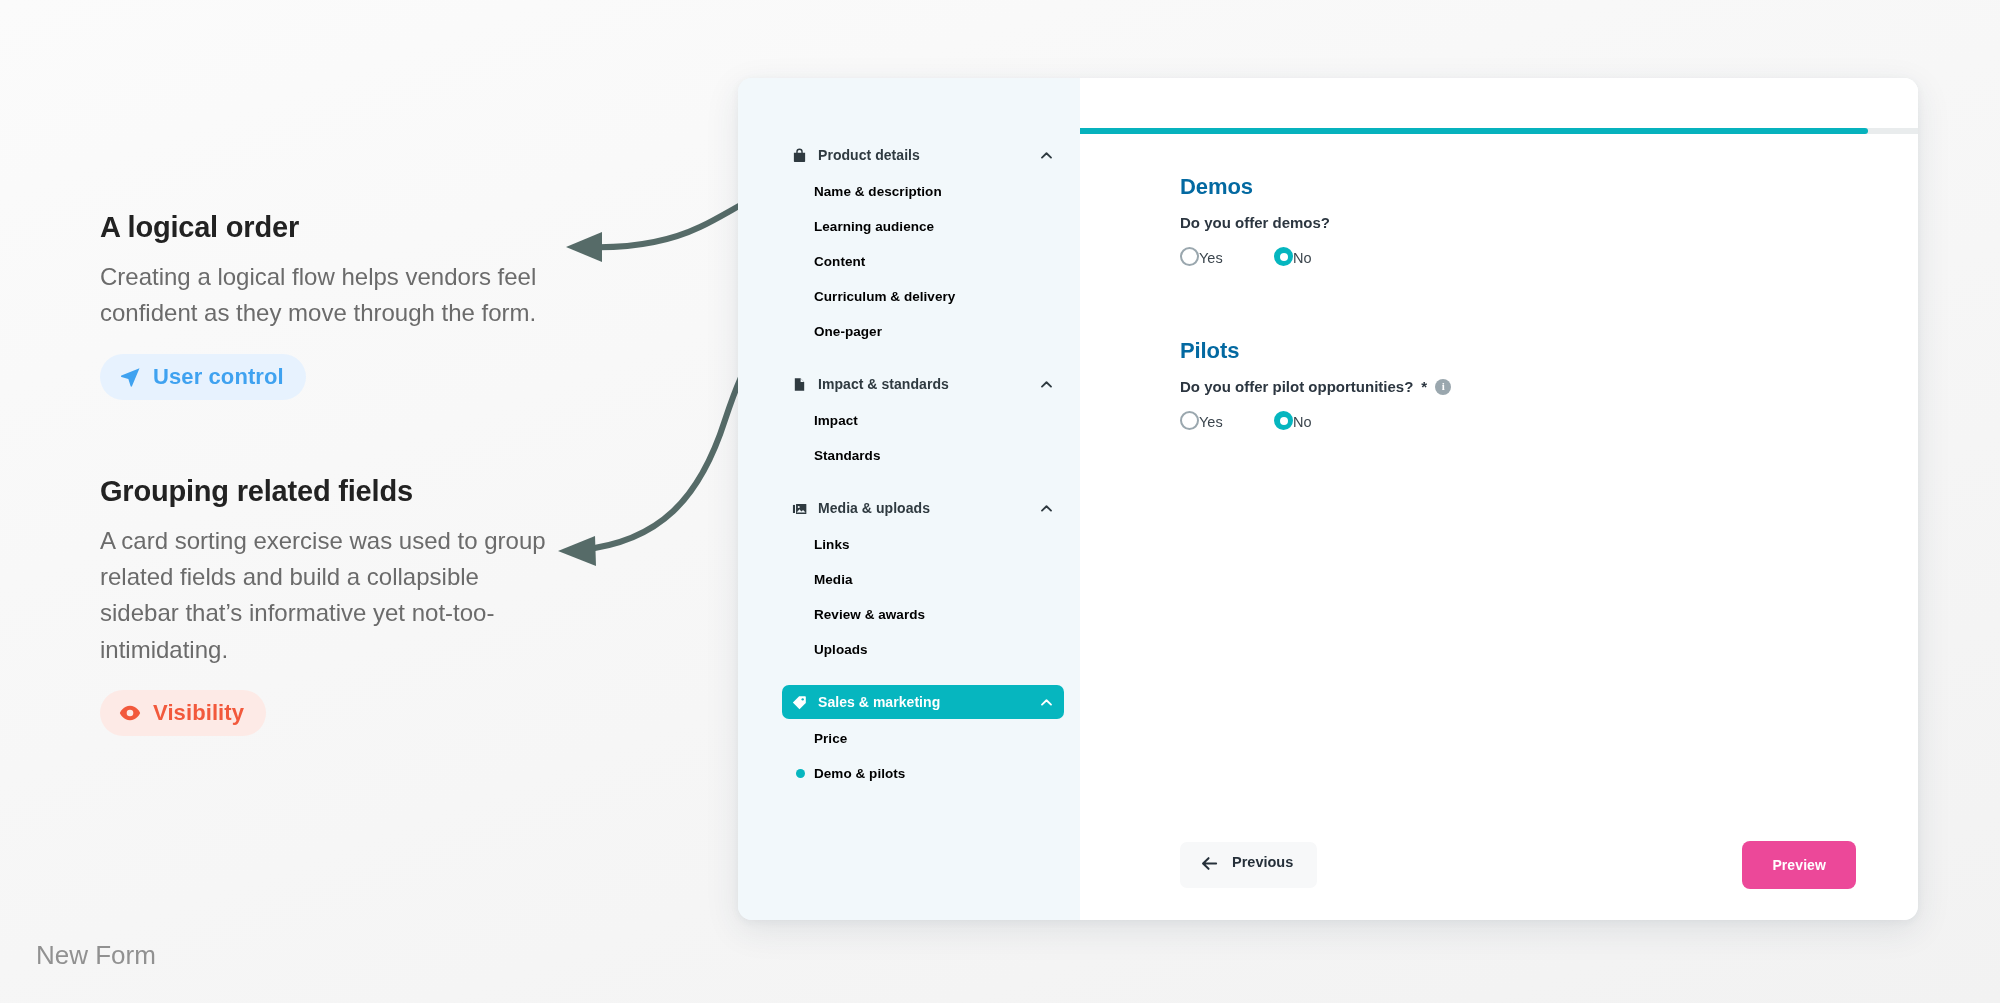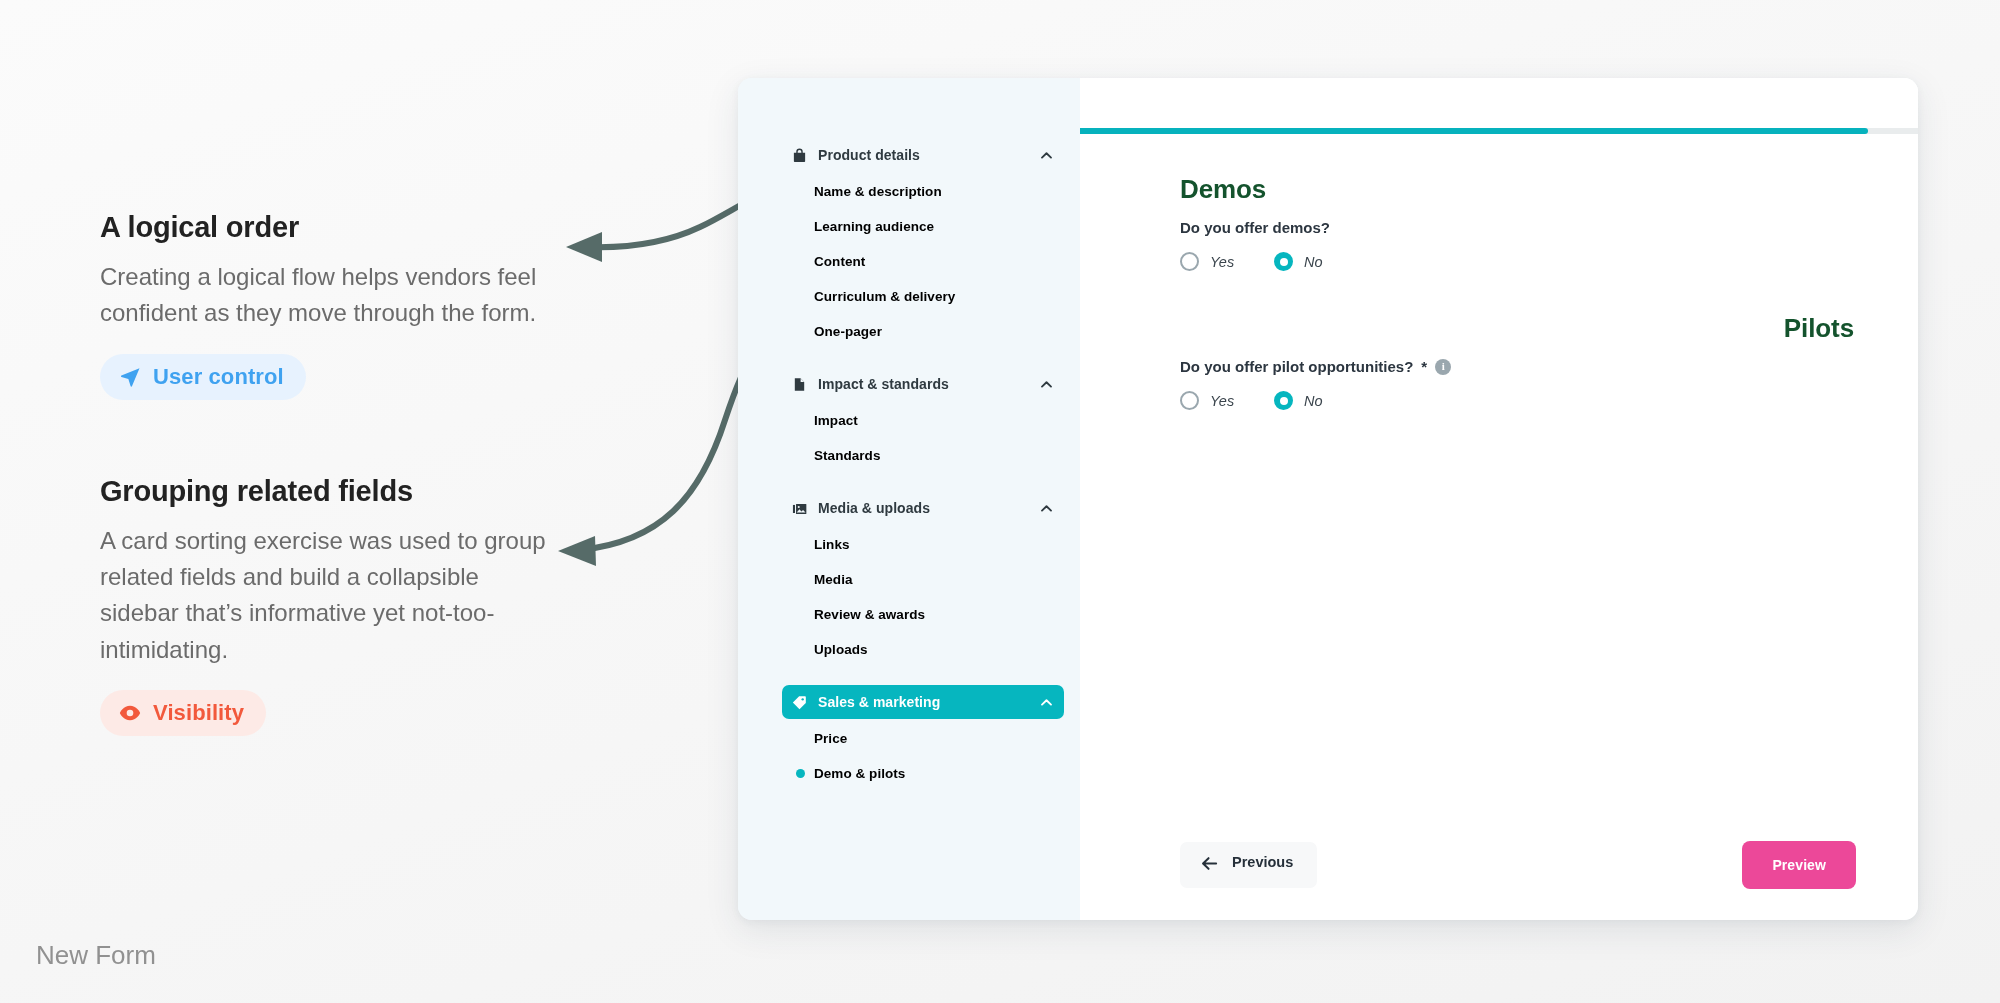--- a/index.html
+++ b/index.html
@@ -179,27 +179,27 @@
     height: 6px;
     background: #06b2bd;
     border-radius: 0 3px 3px 0;
   }
   #form-body {
     flex: 1;
     padding: 40px 64px 0 100px;
     box-sizing: border-box;
   }
   .sec-title {
-    font-size: 26px;
-    font-weight: bold;
-    color: #14532d;
+    font-size: 22px;
+    font-weight: bold;
+    color: #0369a1;
     margin: 0 0 14px 0;
     letter-spacing: -0.1px;
   }
-  .sec-title.second { margin-top: 42px; text-align: right; }
+  .sec-title.second { margin-top: 72px; }
   .q-label-row {
     display: flex;
     align-items: center;
     gap: 8px;
     margin-bottom: 16px;
     margin-top: 9px;
   }
   .q-label {
     font-size: 15px;
     font-weight: bold;
@@ -224,25 +224,23 @@
     line-height: 1;
     cursor: pointer;
   }
   .radio-row {
     display: flex;
     align-items: center;
     gap: 0;
   }
   .radio-opt {
     display: flex;
-    align-items: center;
-    gap: 11px;
+    align-items: flex-end;
     cursor: pointer;
     width: 94px;
-    font-style: italic;
   }
   .radio-mark {
     width: 19px; height: 19px;
     border-radius: 50%;
     border: 2px solid #9aa7ae;
     box-sizing: border-box;
     background: #ffffff;
     flex: 0 0 19px;
   }
   .radio-opt.selected .radio-mark {

